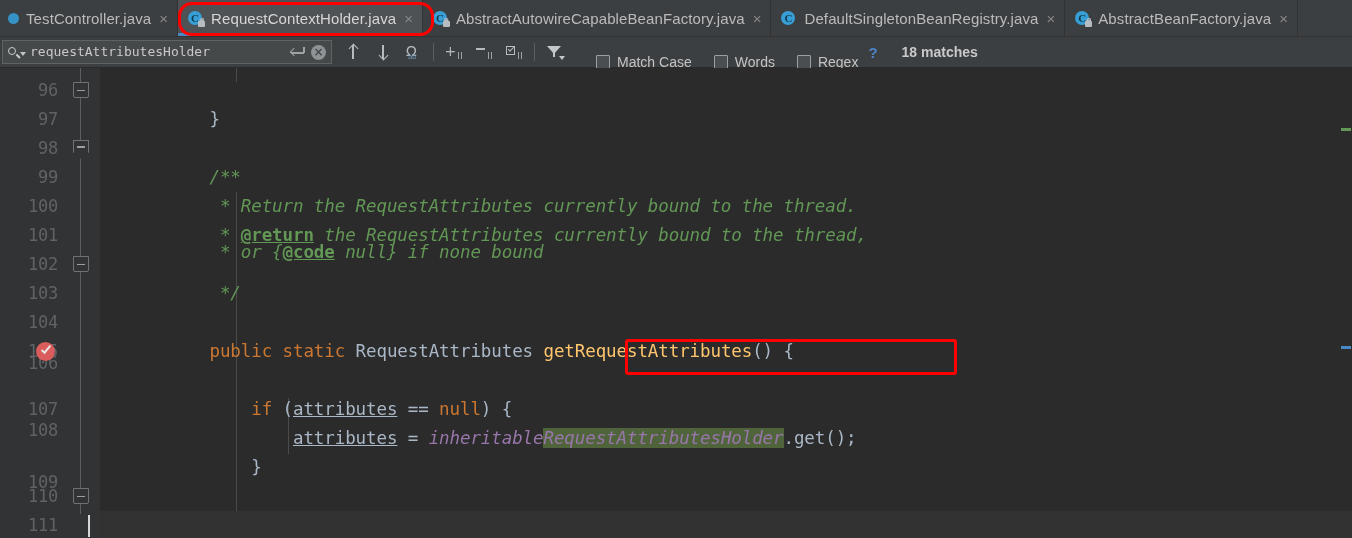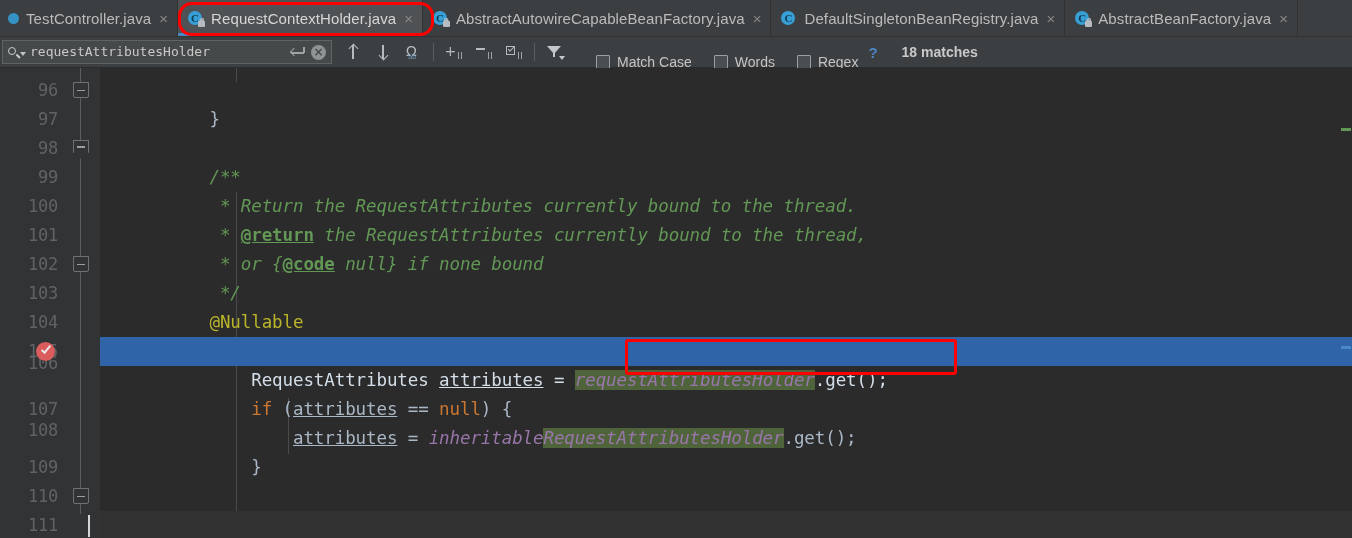--- a/index.html
+++ b/index.html
@@ -731,21 +731,21 @@
       </div>
       <div class="gutter-line" style="top:281px;">
         <span class="lnum">106</span>
       </div>
       <div class="gutter-line" style="top:327px;">
         <span class="lnum">107</span>
       </div>
       <div class="gutter-line" style="top:348px;">
         <span class="lnum">108</span>
       </div>
-      <div class="gutter-line" style="top:385px;">
+      <div class="gutter-line" style="top:400px;">
         <span class="lnum">109</span>
       </div>
       <div class="gutter-line" style="top:414px;">
         <span class="lnum">110</span>
       </div>
       <div class="gutter-line" style="top:443px;">
         <span class="lnum">111</span>
       </div>
 
       <div class="fold-marker end" style="top:14px;"></div>
@@ -773,39 +773,33 @@
       </div>
 
       <div class="code-line" style="top:95px;">
         <span class="txt"><span class="cmt"> * </span><span class="cmt">Return the RequestAttributes currently bound to the thread.</span></span>
       </div>
 
       <div class="code-line" style="top:124px;">
         <span class="txt"><span class="cmt"> * </span><span class="cmt-tag">@return</span><span class="cmt"> the RequestAttributes currently bound to the thread,</span></span>
       </div>
 
-      <div class="code-line" style="top:153px;">
+      <div class="code-line" style="top:141px;">
         <span class="txt"><span class="cmt"> * or {</span><span class="cmt-tag">@code</span><span class="cmt"> null} if none bound</span></span>
       </div>
 
       <div class="code-line" style="top:182px;">
         <span class="txt"><span class="cmt"> */</span></span>
       </div>
 
-      <div class="code-line" style="top:211px;">
-        <span class="txt"><span class="anno">@Nullable</span></span>
-      </div>
 
       <div class="code-line" style="top:240px;">
         <span class="txt"><span class="kw">public static </span><span class="type">RequestAttributes </span><span class="type" style="color:#FFC66D">getRequestAttributes</span><span class="brace">() {</span></span>
       </div>
 
-      <div class="code-line selected" style="top:269px;">
-        <span class="txt">    <span class="type">RequestAttributes </span><span class="localv">attributes</span><span class="type"> = </span><span class="match-hl">requestAttributesHolder</span><span class="type">.get();</span></span>
-      </div>
 
       <div class="code-line" style="top:298px;">
         <span class="txt">    <span class="kw">if</span><span class="brace"> (</span><span class="localv">attributes</span><span class="brace"> == </span><span class="kw">null</span><span class="brace">) {</span></span>
       </div>
 
       <div class="code-line" style="top:327px;">
         <span class="txt">        <span class="localv">attributes</span><span class="type"> = </span><span class="field">inheritable</span><span class="match-hl">RequestAttributesHolder</span><span class="type">.get();</span></span>
       </div>
 
       <div class="code-line" style="top:356px;">

